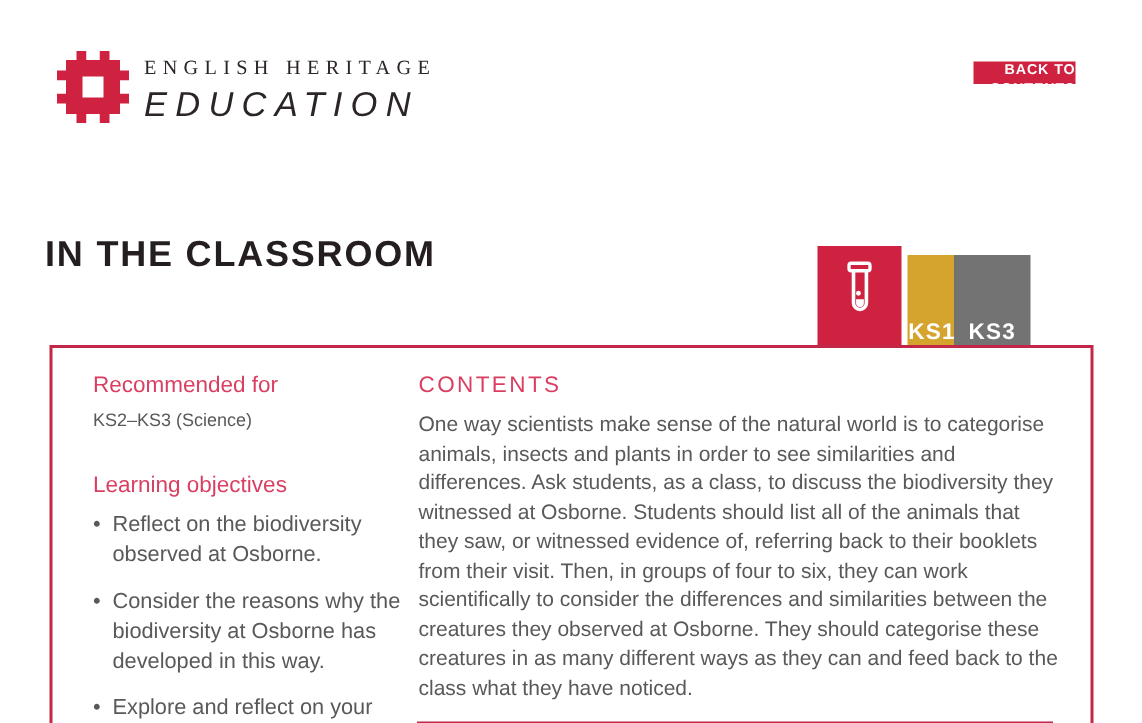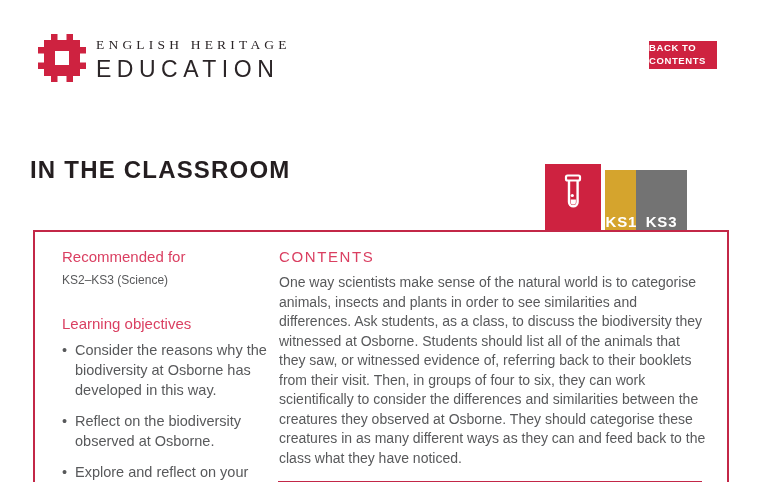--- a/index.html
+++ b/index.html
@@ -11,27 +11,27 @@
 
   
   .logo-mark { position: absolute; left: 37px; top: 33px; width: 50px; height: 50px; }
   .logo-text { position: absolute; left: 96px; top: 37px; }
   .logo-line1 {
     font-family: "Liberation Serif", serif; font-size: 13.5px; letter-spacing: 4.2px;
     color: #2b2527; white-space: nowrap;
   }
   .logo-line2 {
     font-family: "Liberation Sans", sans-serif; font-size: 23px; letter-spacing: 5.5px;
-    color: #2b2527; margin-top: 3px; white-space: nowrap;
+    color: #2b2527; margin-top: 3px; white-space: nowrap; font-style: italic;
   }
   .back-btn {
-    position: absolute; left: 649px; top: 41px; width: 68px; height: 28px;
+    position: absolute; left: 649px; top: 41px; width: 68px; height: 15px;
     background: #ce2240; border: none; color: #ffffff; cursor: pointer;
     font-family: "Liberation Sans", sans-serif; font-weight: bold;
-    font-size: 9.5px; line-height: 1.35; letter-spacing: 0.6px; text-align: left;
+    font-size: 9.5px; line-height: 1.35; letter-spacing: 0.6px; text-align: right;
   }
 
   
   .kicker {
     position: absolute; left: 30px; top: 120px;
     font-size: 24px; font-weight: bold; letter-spacing: 1.2px; color: #241e20; margin-top: 36px;
   }
   .title {
     position: absolute; left: 30px; top: 149px;
     font-size: 33px; font-weight: bold; letter-spacing: 1.5px; color: #d02340;
@@ -123,22 +123,22 @@
     <span>KS3</span>
   </div>
 
   <div class="panel">
 
     <div class="col-left">
       <div class="sub-heading">Recommended for</div>
       <div class="rec-value">KS2–KS3 (Science)</div>
       <div class="sub-heading objectives-heading">Learning objectives</div>
       <ul class="objectives">
+        <li>Reflect on the biodiversity observed at Osborne.</li>
         <li>Consider the reasons why the biodiversity at Osborne has developed in this way.</li>
-        <li>Reflect on the biodiversity observed at Osborne.</li>
         <li>Explore and reflect on your local biodiversity.</li>
       </ul>
     </div>
 
     <div class="col-right">
       <div class="sub-heading caps">CONTENTS</div>
       <div class="summary-body">One way scientists make sense of the natural world is to categorise animals, insects and plants in order to see similarities and differences. Ask students, as a class, to discuss the biodiversity they witnessed at Osborne. Students should list all of the animals that they saw, or witnessed evidence of, referring back to their booklets from their visit. Then, in groups of four to six, they can work scientifically to consider the differences and similarities between the creatures they observed at Osborne. They should categorise these creatures in as many different ways as they can and feed back to the class what they have noticed.</div>
       <div class="creating-box">
         
       </div>

